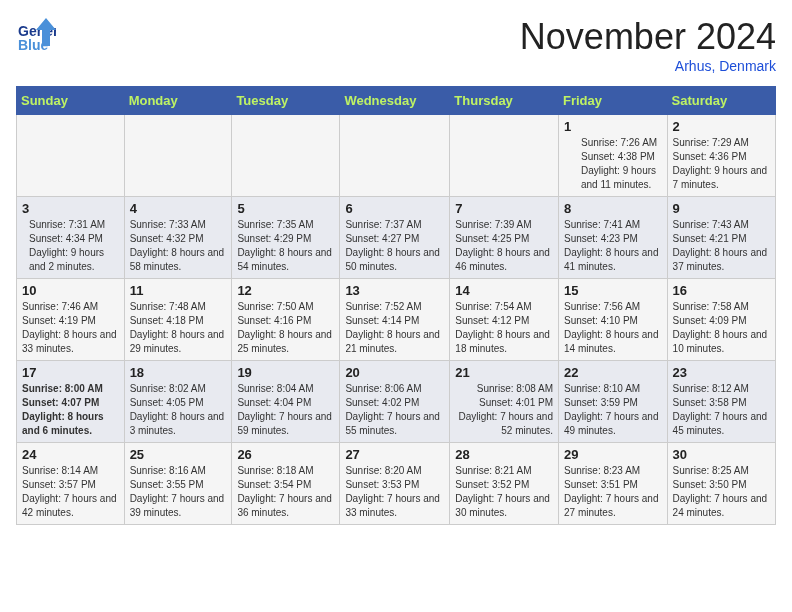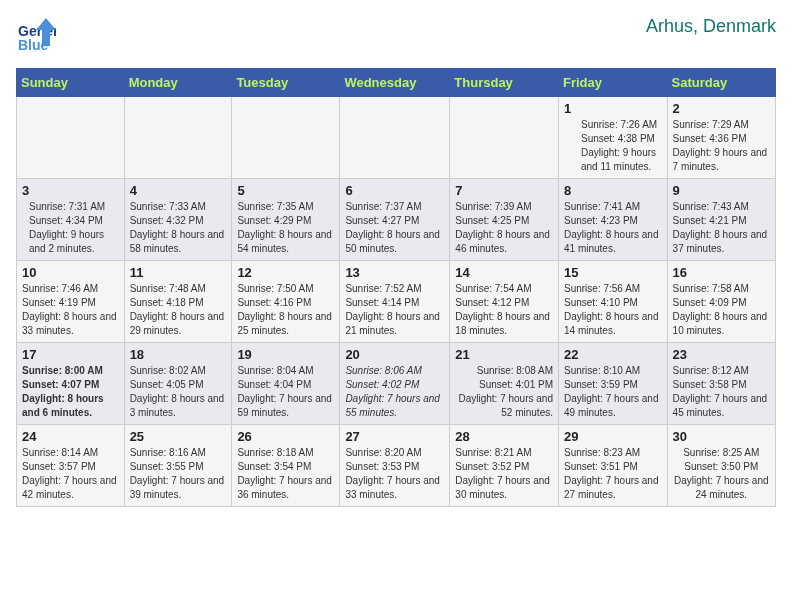--- a/index.html
+++ b/index.html
@@ -31,22 +31,22 @@
     }
     .title-block {
       text-align: right;
     }
     .month-title {
       font-size: 36px;
       font-weight: normal;
       color: #222;
     }
     .location {
-      font-size: 18px;
-      color: #0f766e;
+      font-size: 14px;
+      color: #1d4ed8;
     }
     table {
       width: 100%;
       border-collapse: collapse;
     }
     thead tr {
       background: #3a5ca8;
       color: #bef264;
     }
     thead th {
@@ -100,20 +100,21 @@
 <div class="header">
   <div class="logo">
     <svg class="logo-icon" viewBox="0 0 40 40">
 
       <text x="2" y="20" font-size="14" font-weight="bold" fill="#1a3a8c">General</text>
       <text x="2" y="34" font-size="14" font-weight="bold" fill="#4a90d9">Blue</text>
       <polygon points="30,2 40,14 34,14 34,30 26,30 26,14 20,14" fill="#4a90d9"></polygon>
     </svg>
   </div>
   <div class="title-block">
+    <div class="month-title">November 2024</div>
     <div class="location">Arhus, Denmark</div>
   </div>
 </div>
 
 <table>
   <thead>
     <tr>
       <th>Sunday</th>
       <th>Monday</th>
       <th>Tuesday</th>
@@ -245,21 +246,21 @@
 Daylight: 8 hours and 3 minutes.</div>
         </td>
         <td>
           <span class="day-num">19</span>
           <div class="day-info" style="white-space: pre-line;">Sunrise: 8:04 AM
 Sunset: 4:04 PM
 Daylight: 7 hours and 59 minutes.</div>
         </td>
         <td>
           <span class="day-num">20</span>
-          <div class="day-info" style="white-space: pre-line; font-style: italic;">Sunrise: 8:06 AM
+          <div class="day-info" style="white-space: pre-line;">Sunrise: 8:06 AM
 Sunset: 4:02 PM
 Daylight: 7 hours and 55 minutes.</div>
         </td>
         <td>
           <span class="day-num">21</span>
           <div class="day-info" style="white-space: pre-line; text-align: right;">Sunrise: 8:08 AM
 Sunset: 4:01 PM
 Daylight: 7 hours and 52 minutes.</div>
         </td>
         <td>
@@ -307,19 +308,19 @@
 Daylight: 7 hours and 30 minutes.</div>
         </td>
         <td>
           <span class="day-num">29</span>
           <div class="day-info" style="white-space: pre-line;">Sunrise: 8:23 AM
 Sunset: 3:51 PM
 Daylight: 7 hours and 27 minutes.</div>
         </td>
         <td>
           <span class="day-num">30</span>
-          <div class="day-info" style="white-space: pre-line; text-align: center;">Sunrise: 8:25 AM
+          <div class="day-info" style="white-space: pre-line;">Sunrise: 8:25 AM
 Sunset: 3:50 PM
 Daylight: 7 hours and 24 minutes.</div>
         </td>
       </tr>
     </tbody>
 </table>
 
 </body></html>

